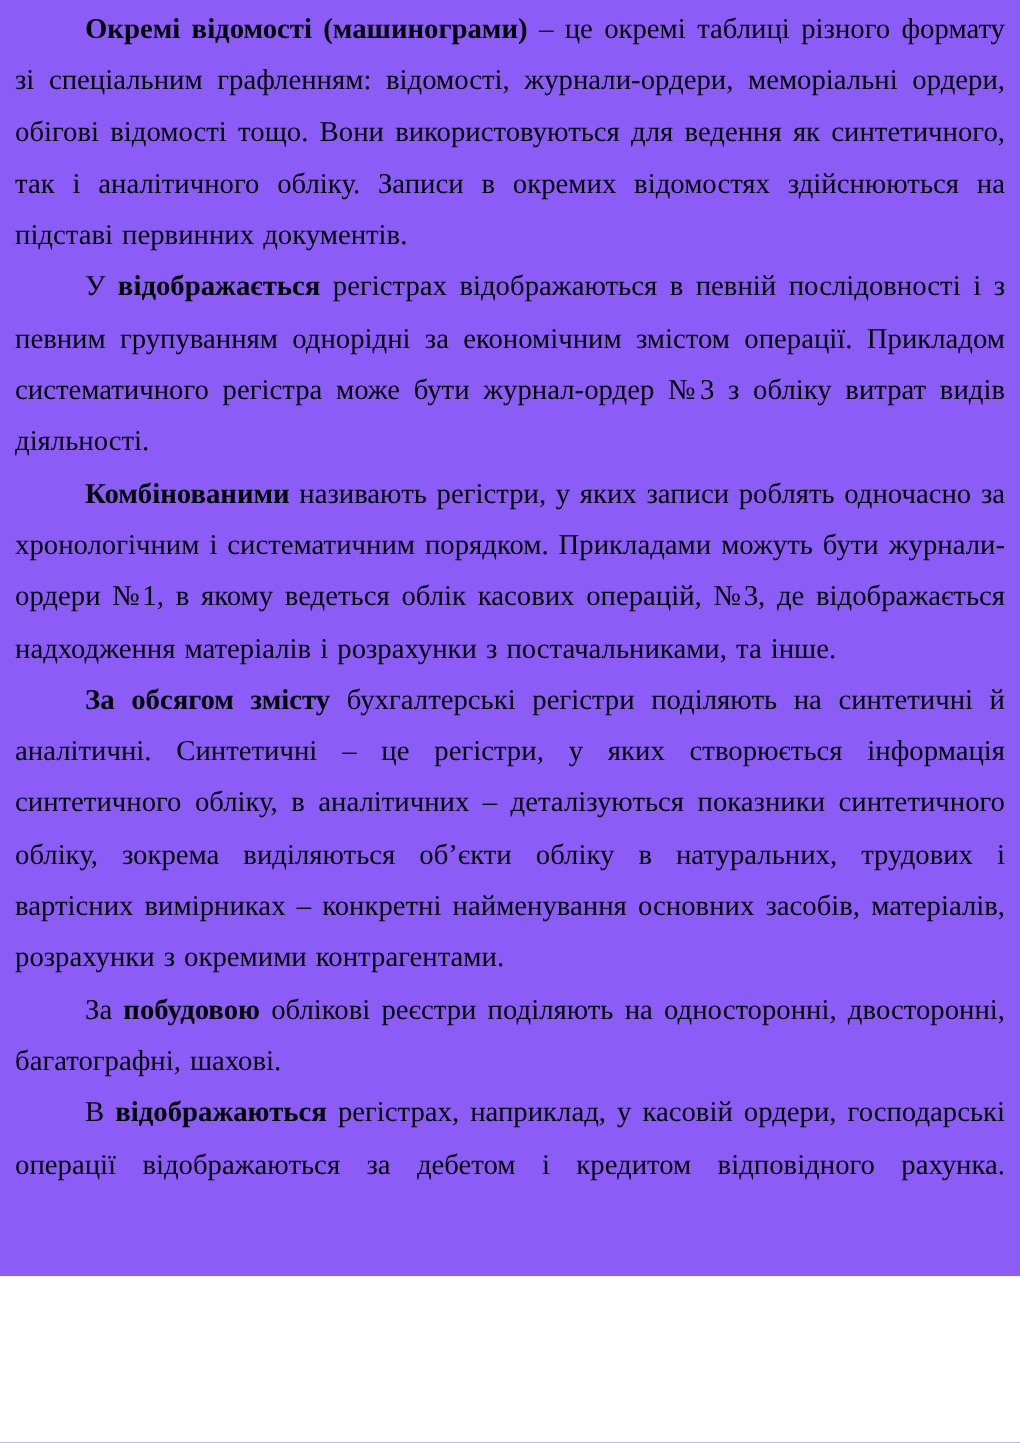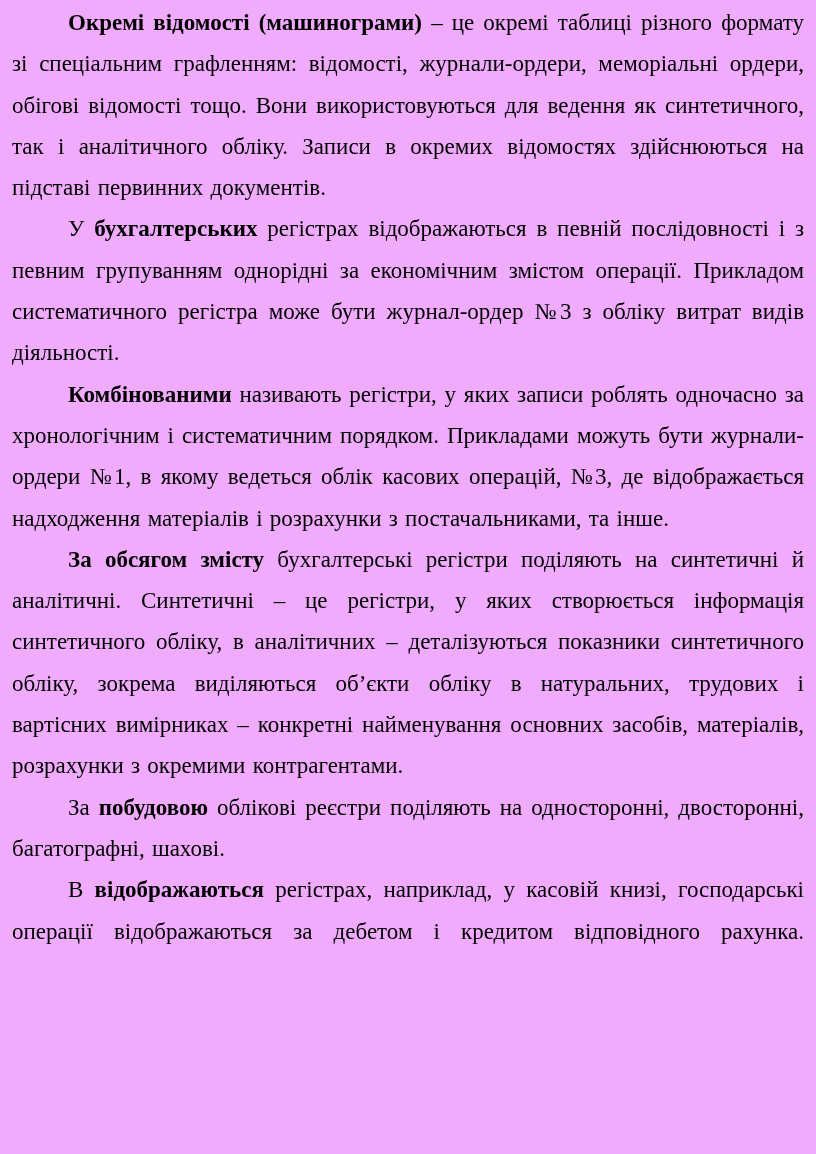--- a/index.html
+++ b/index.html
@@ -3,23 +3,23 @@
 <meta charset="utf-8">
 <style>
   html, body {
     margin: 0;
     padding: 0;
     background: #ffffff;
   }
   .page {
     position: relative;
     width: 816px;
-    height: 1154px;
+    height: 1021px;
     margin: 0 auto;
-    background: #f0abfc;
+    background: #8b5cf6;
     color: #000000;
     overflow: hidden;
     font-family: "Liberation Serif", "DejaVu Serif", serif;
   }
   .doc {
     padding: 2px 12px 0 12px;
   }
   p.para {
     margin: 0;
     font-size: 23px;
@@ -36,19 +36,19 @@
   p.para.justify-last {
     text-align-last: justify;
   }
 </style>
 </head>
 <body>
 
 <div class="page">
   <div class="doc">
       <p class="para"><span class="b">Окремі відомості (машинограми)</span><span> – це окремі таблиці різного формату зі спеціальним графленням: відомості, журнали-ордери, меморіальні ордери, обігові відомості тощо. Вони використовуються для ведення як синтетичного, так і аналітичного обліку. Записи в окремих відомостях здійснюються на підставі первинних документів.</span></p>
-      <p class="para"><span>У </span><span class="b">бухгалтерських</span><span> регістрах відображаються в певній послідовності і з певним групуванням однорідні за економічним змістом операції. Прикладом систематичного регістра може бути журнал-ордер №3 з обліку витрат видів діяльності.</span></p>
+      <p class="para"><span>У </span><span class="b">відображається</span><span> регістрах відображаються в певній послідовності і з певним групуванням однорідні за економічним змістом операції. Прикладом систематичного регістра може бути журнал-ордер №3 з обліку витрат видів діяльності.</span></p>
       <p class="para"><span class="b">Комбінованими</span><span> називають регістри, у яких записи роблять одночасно за хронологічним і систематичним порядком. Прикладами можуть бути журнали-ордери №1, в якому ведеться облік касових операцій, №3, де відображається надходження матеріалів і розрахунки з постачальниками, та інше.</span></p>
       <p class="para"><span class="b">За обсягом змісту</span><span> бухгалтерські регістри поділяють на синтетичні й аналітичні. Синтетичні – це регістри, у яких створюється інформація синтетичного обліку, в аналітичних – деталізуються показники синтетичного обліку, зокрема виділяються об’єкти обліку в натуральних, трудових і вартісних вимірниках – конкретні найменування основних засобів, матеріалів, розрахунки з окремими контрагентами.</span></p>
       <p class="para"><span>За </span><span class="b">побудовою</span><span> облікові реєстри поділяють на односторонні, двосторонні, багатографні, шахові.</span></p>
-      <p class="para justify-last"><span>В </span><span class="b">відображаються</span><span> регістрах, наприклад, у касовій книзі, господарські операції відображаються за дебетом і кредитом відповідного рахунка.</span></p>
+      <p class="para justify-last"><span>В </span><span class="b">відображаються</span><span> регістрах, наприклад, у касовій ордери, господарські операції відображаються за дебетом і кредитом відповідного рахунка.</span></p>
     </div>
 </div>
 
 </body></html>

